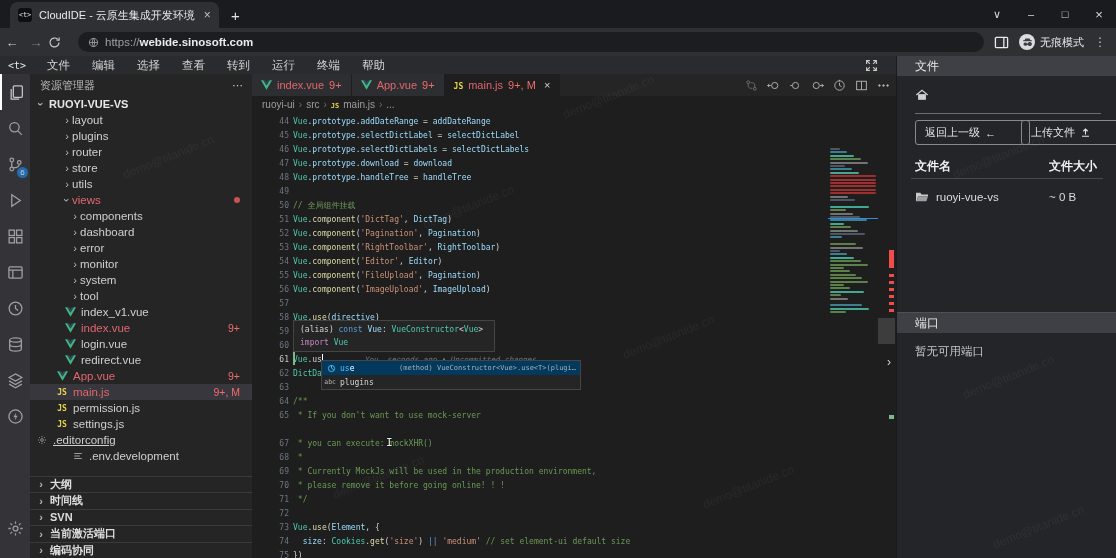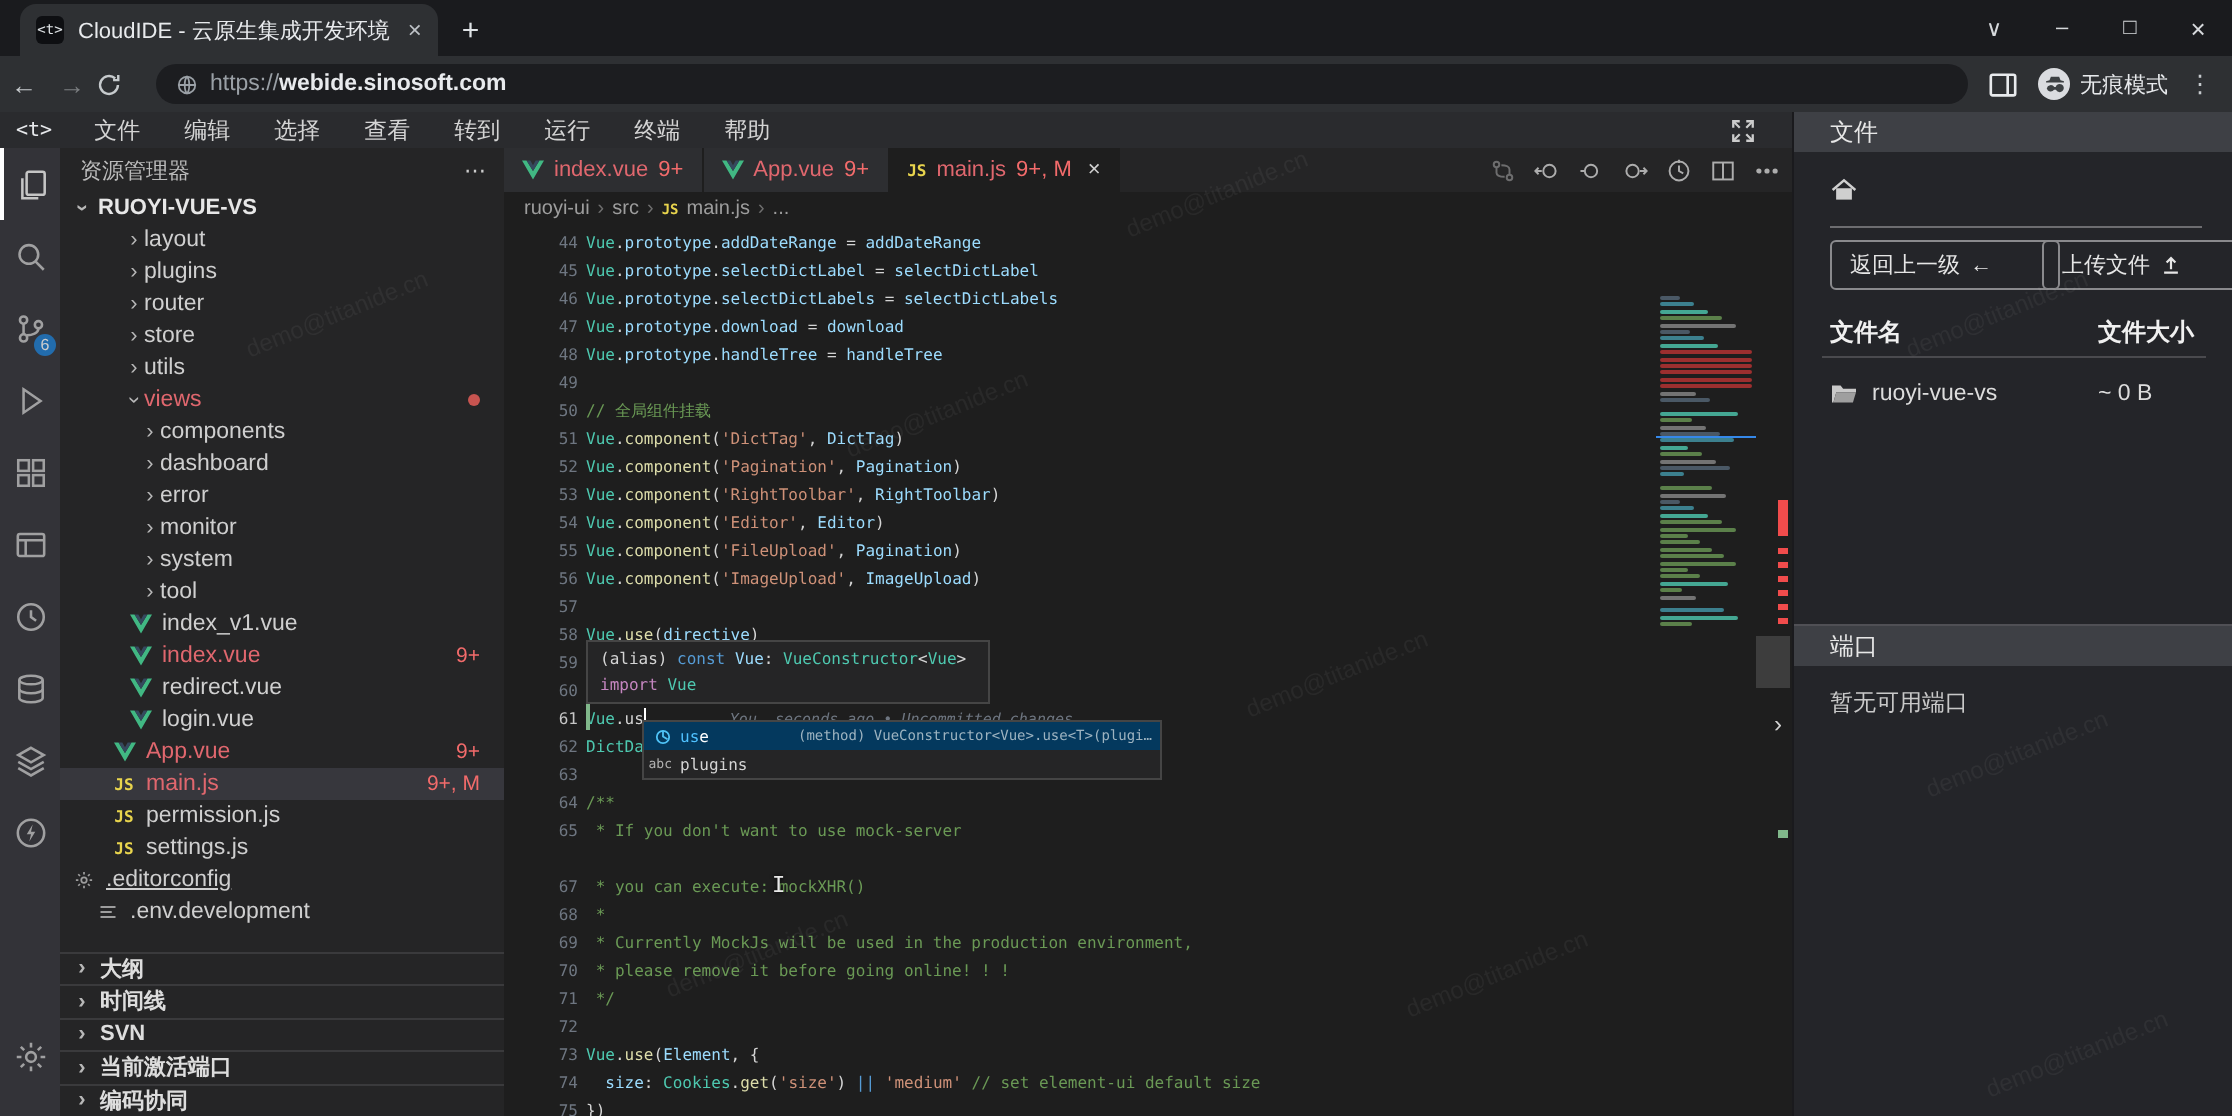--- a/index.html
+++ b/index.html
@@ -343,30 +343,30 @@
         <span class="lbl">index.vue</span>
         <span class="tbadge">9+</span>
       </div>
       <div class="trow" style="padding-left: 34px;">
         <span class="fico">
           <svg width="11" height="10" viewBox="0 0 14 12">
             <path fill="#41B883" d="M0 0h2.9L7 6.6 11.1 0H14L7 12z"></path>
             <path fill="#35495E" d="M2.9 0h2.4L7 2.9 8.7 0h2.4L7 6.6z"></path>
           </svg>
         </span>
-        <span class="lbl">redirect.vue</span>
+        <span class="lbl">login.vue</span>
       </div>
       <div class="trow" style="padding-left: 34px;">
         <span class="fico">
           <svg width="11" height="10" viewBox="0 0 14 12">
             <path fill="#41B883" d="M0 0h2.9L7 6.6 11.1 0H14L7 12z"></path>
             <path fill="#35495E" d="M2.9 0h2.4L7 2.9 8.7 0h2.4L7 6.6z"></path>
           </svg>
         </span>
-        <span class="lbl">login.vue</span>
+        <span class="lbl">redirect.vue</span>
       </div>
       <div class="trow red" style="padding-left: 26px;">
         <span class="fico">
           <svg width="11" height="10" viewBox="0 0 14 12">
             <path fill="#41B883" d="M0 0h2.9L7 6.6 11.1 0H14L7 12z"></path>
             <path fill="#35495E" d="M2.9 0h2.4L7 2.9 8.7 0h2.4L7 6.6z"></path>
           </svg>
         </span>
         <span class="lbl">App.vue</span>
         <span class="tbadge">9+</span>
@@ -392,21 +392,21 @@
       </div>
       <div class="trow" style="padding-left: 6px; text-decoration: underline;">
         <span class="fico">
           <svg width="10" height="10" viewBox="0 0 16 16" fill="none" stroke="#9d9d9d" stroke-width="1.4">
             <circle cx="8" cy="8" r="2.2"></circle>
             <path d="M8 1.5v2M8 12.5v2M1.5 8h2M12.5 8h2M3.4 3.4L4.8 4.8M11.2 11.2l1.4 1.4M12.6 3.4l-1.4 1.4M4.8 11.2l-1.4 1.4"></path>
           </svg>
         </span>
         <span class="lbl">.editorconfig</span>
       </div>
-      <div class="trow" style="padding-left: 18px;">
+      <div class="trow" style="padding-left: 6px; margin-left: 36px;">
         <span class="fico">
           <svg width="10" height="10" viewBox="0 0 16 16" stroke="#9d9d9d" stroke-width="1.6">
             <path d="M2 4h12M2 8h9M2 12h12"></path>
           </svg>
         </span>
         <span class="lbl">.env.development</span>
       </div>
     </div>
   <div id="sbsections">
       <div class="sbsec">

